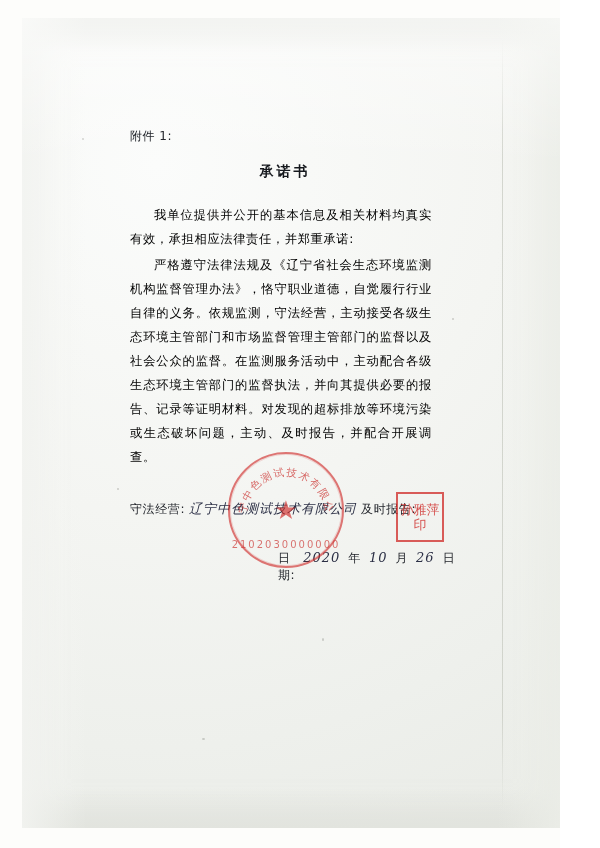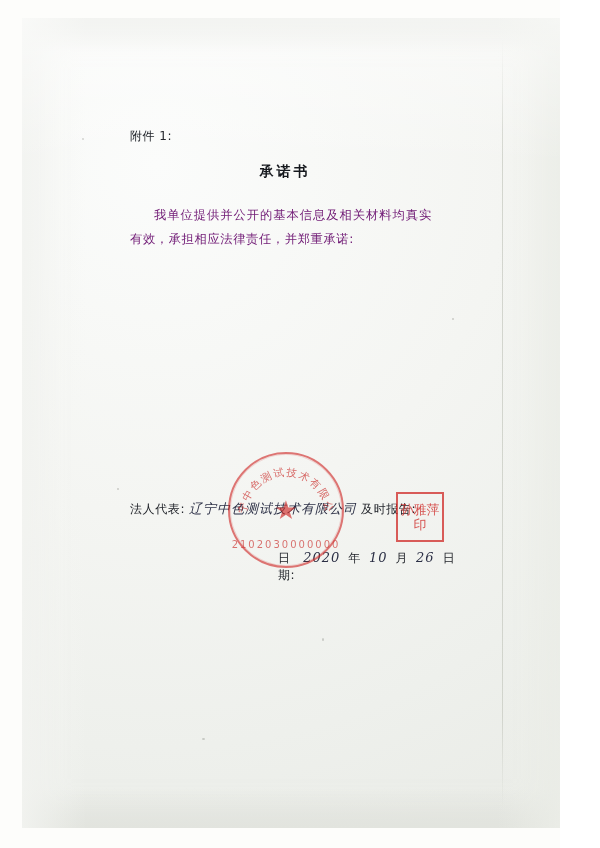--- a/index.html
+++ b/index.html
@@ -81,21 +81,21 @@
     font-size: 14px;
     letter-spacing: 3px;
     color: #15181d;
     margin: 2px 0 22px 0;
   }
   .para {
     font-size: 12.3px;
     line-height: 24px;
     letter-spacing: 0.6px;
     text-align: justify;
-    color: #701a75;
+    color: #000000;
     margin: 0 8px 2px 0;
   }
   .para.indent { text-indent: 24px; }
 
   
   .sign-block {
     position: absolute;
     left: 130px;
     top: 498px;
     width: 320px;
@@ -231,25 +231,26 @@
       <div class="speck" style="left:430px; top:300px; width:2px; height:2px;"></div>
       <div class="speck" style="left:180px; top:720px; width:3px; height:2px;"></div>
       <div class="speck" style="left:95px; top:470px; width:2px; height:2px;"></div>
     </div>
   </div>
 
   <div class="doc">
     <div class="attach-label">附件 1:</div>
     <div class="doc-title">承诺书</div>
     <p class="para indent">我单位提供并公开的基本信息及相关材料均真实有效，承担相应法律责任，并郑重承诺:</p>
+    <p class="para indent">严格遵守法律法规及《辽宁省社会生态环境监测机构监督管理办法》，恪守职业道德，自觉履行行业自律的义务。依规监测，守法经营，主动接受各级生态环境主管部门和市场监督管理主管部门的监督以及社会公众的监督。在监测服务活动中，主动配合各级生态环境主管部门的监督执法，并向其提供必要的报告、记录等证明材料。对发现的超标排放等环境污染或生态破坏问题，主动、及时报告，并配合开展调查。</p>
   </div>
 
   <div class="sign-block">
     <div class="sign-row">
-      <span class="sign-label">法人代表:</span>
+      <span class="sign-label">守法经营:</span>
       <span class="sign-fill hand">辽宁中色测试技术有限公司</span>
       <span class="sign-label">及时报告:</span>
       <span class="sign-fill"></span>
     </div>
     <div class="date-row">
       <span>日期:</span>
       <span class="hand">2020</span>
       <span>年</span>
       <span class="hand">10</span>
       <span>月</span>

